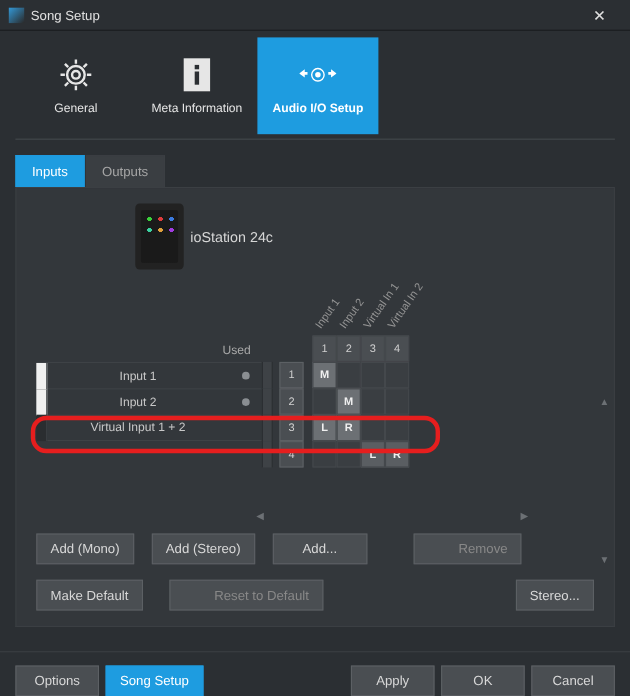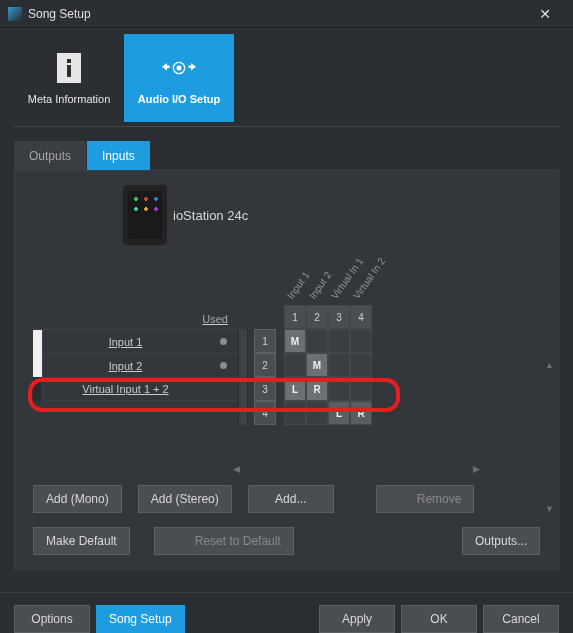--- a/index.html
+++ b/index.html
@@ -115,21 +115,21 @@
       radial-gradient(circle at 28px 18px,#a03be0 2px,transparent 2px),
       linear-gradient(#1a1a1a,#1a1a1a);
     border-radius: 2px;
   }
 
   .matrix-area {
     position: relative;
     display: flex;
     margin-top: 4px;
   }
-  .left-labels { width: 205px; text-decoration: underline; }
+  .left-labels { width: 205px; }
   .row-head {
     display: flex;
     align-items: center;
     height: 24px;
     font-size: 11px;
     color: #a8a8a8;
     justify-content: flex-end;
     padding-right: 10px;
   }
   .input-row {
@@ -265,20 +265,32 @@
   <div class="app-icon"></div>
   <div class="title">Song Setup</div>
   <div class="close">✕</div>
 </div>
 
 <div class="content">
 
   <div class="top-tabs">
     <div class="top-tab">
       <div class="ticon">
+        <svg width="34" height="34" viewBox="0 0 34 34">
+            <g fill="none" stroke="#e6e6e6" stroke-width="2.2">
+              <circle cx="17" cy="17" r="8"></circle>
+              <circle cx="17" cy="17" r="3.5"></circle>
+              <path d="M17 3v4M17 27v4M3 17h4M27 17h4M7 7l3 3M24 24l3 3M27 7l-3 3M10 24l-3 3"></path>
+            </g>
+          </svg>
+      </div>
+      <span>General</span>
+    </div>
+    <div class="top-tab">
+      <div class="ticon">
         <svg width="30" height="34" viewBox="0 0 30 34">
             <rect x="3" y="2" width="24" height="30" fill="#e6e6e6"></rect>
             <rect x="13" y="8" width="4" height="4" fill="#2b2f33"></rect>
             <rect x="13" y="14" width="4" height="12" fill="#2b2f33"></rect>
           </svg>
       </div>
       <span>Meta Information</span>
     </div>
     <div class="top-tab active">
       <div class="ticon">
@@ -290,22 +302,22 @@
               <path d="M54 10l-8-6v4h-4v4h4v4z"></path>
             </g>
           </svg>
       </div>
       <span>Audio I/O Setup</span>
     </div>
   </div>
   <div class="subline"></div>
 
   <div class="sub-tabs">
+    <div class="sub-tab active">Inputs</div>
     <div class="sub-tab">Outputs</div>
-    <div class="sub-tab active">Inputs</div>
   </div>
 
   <div class="panel">
 
     <div class="device-block">
       <div style="display:flex;flex-direction:row;align-items:center;gap:6px;">
         <div class="device-img">
             <div class="knobs"></div>
           </div>
         <div style="font-size:13px;color:#d6d6d6;">ioStation 24c</div>
@@ -415,21 +427,21 @@
       <div class="btn wide">Add (Stereo)</div>
       <div class="btn wide">Add...</div>
       <div style="width:10px;"></div>
       <div class="btn wide dim">Remove</div>
     </div>
 
     <div class="footer-import">
       <div class="btn">Make Default</div>
       <div class="btn dim">Reset to Default</div>
       <div class="spacer"></div>
-      <div class="btn">Outputs...</div>
+      <div class="btn">Stereo...</div>
     </div>
   </div>
 </div>
 
 <div class="highlight-ring"></div>
 
 <div class="bottom-bar">
   <div class="btn">Options</div>
   <div class="btn primary">Song Setup</div>
   <div class="spacer"></div>

